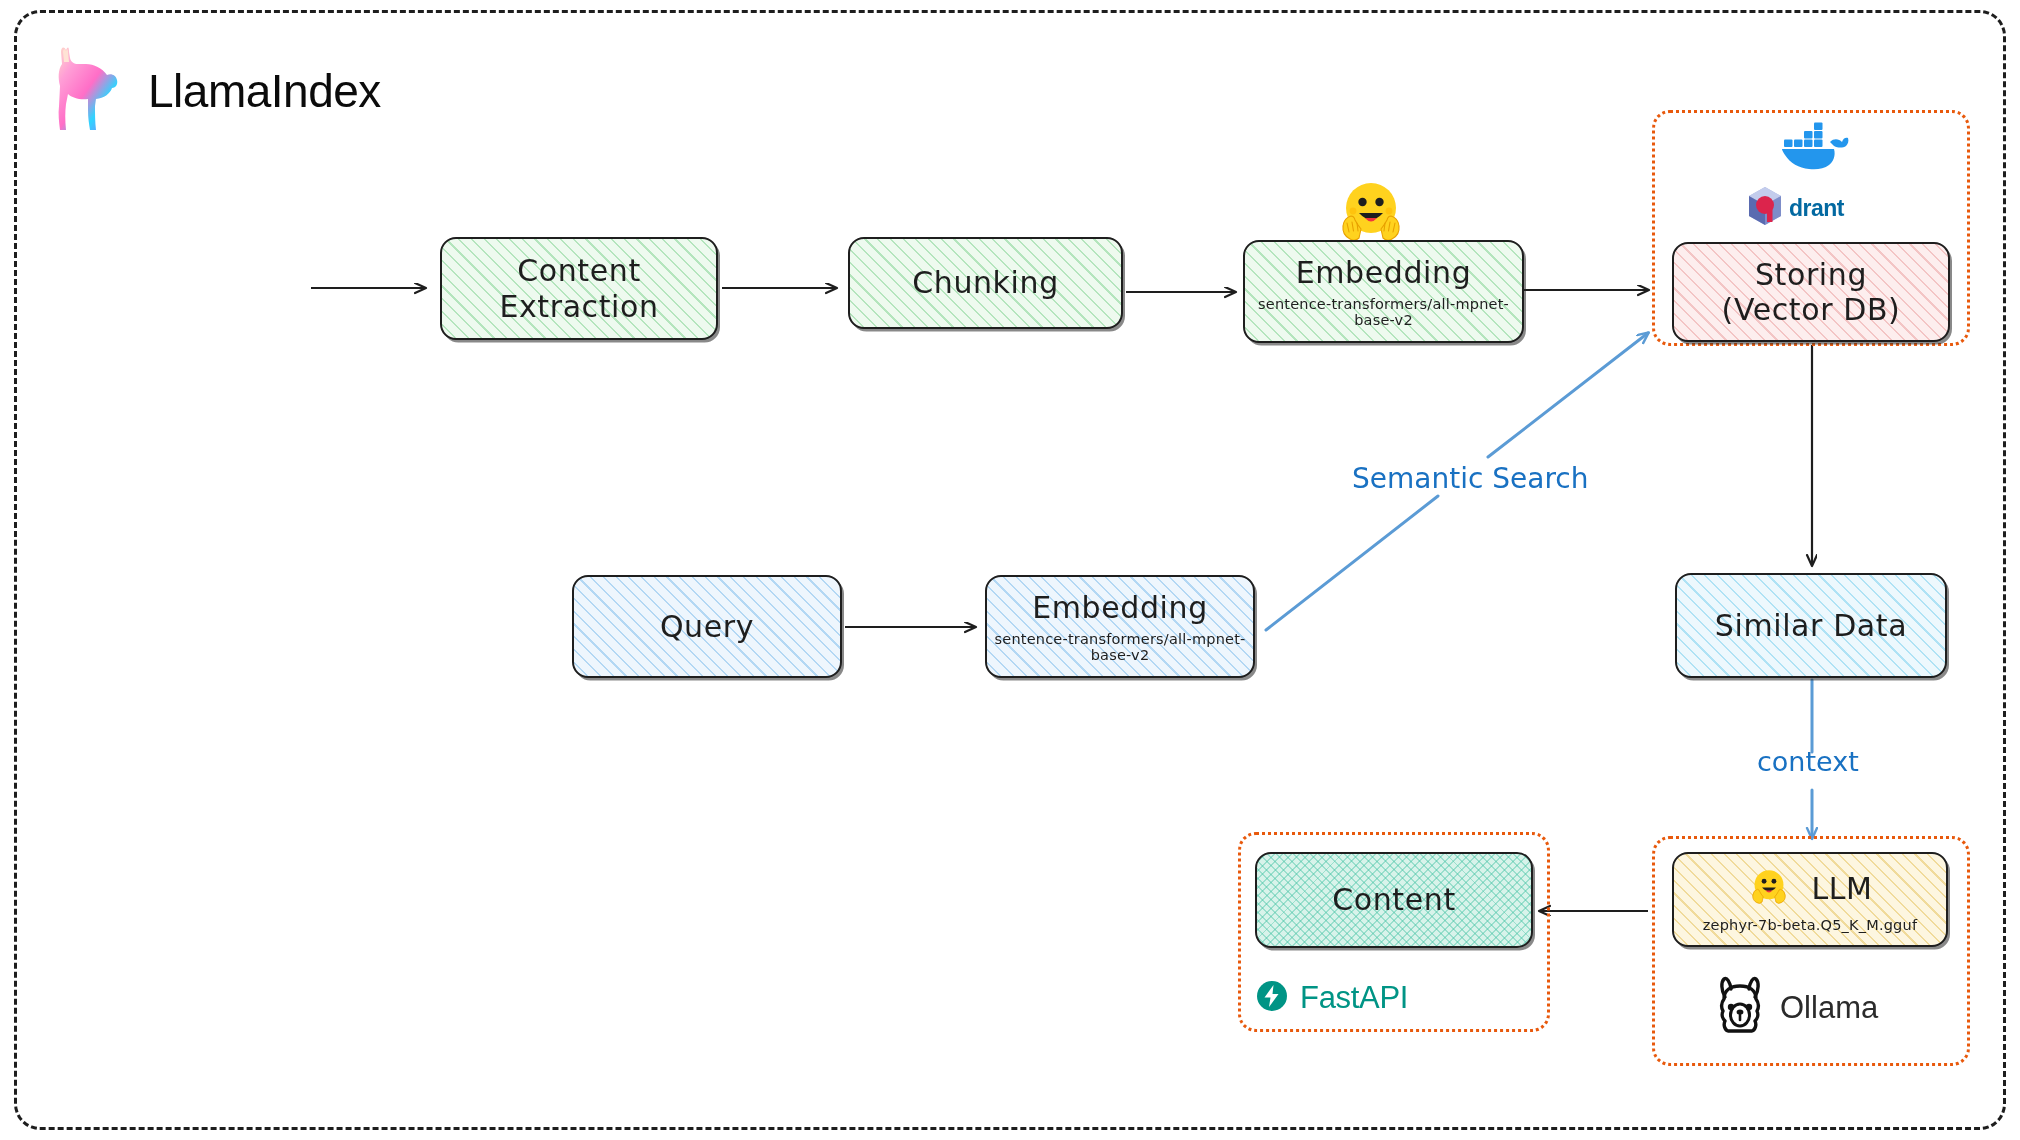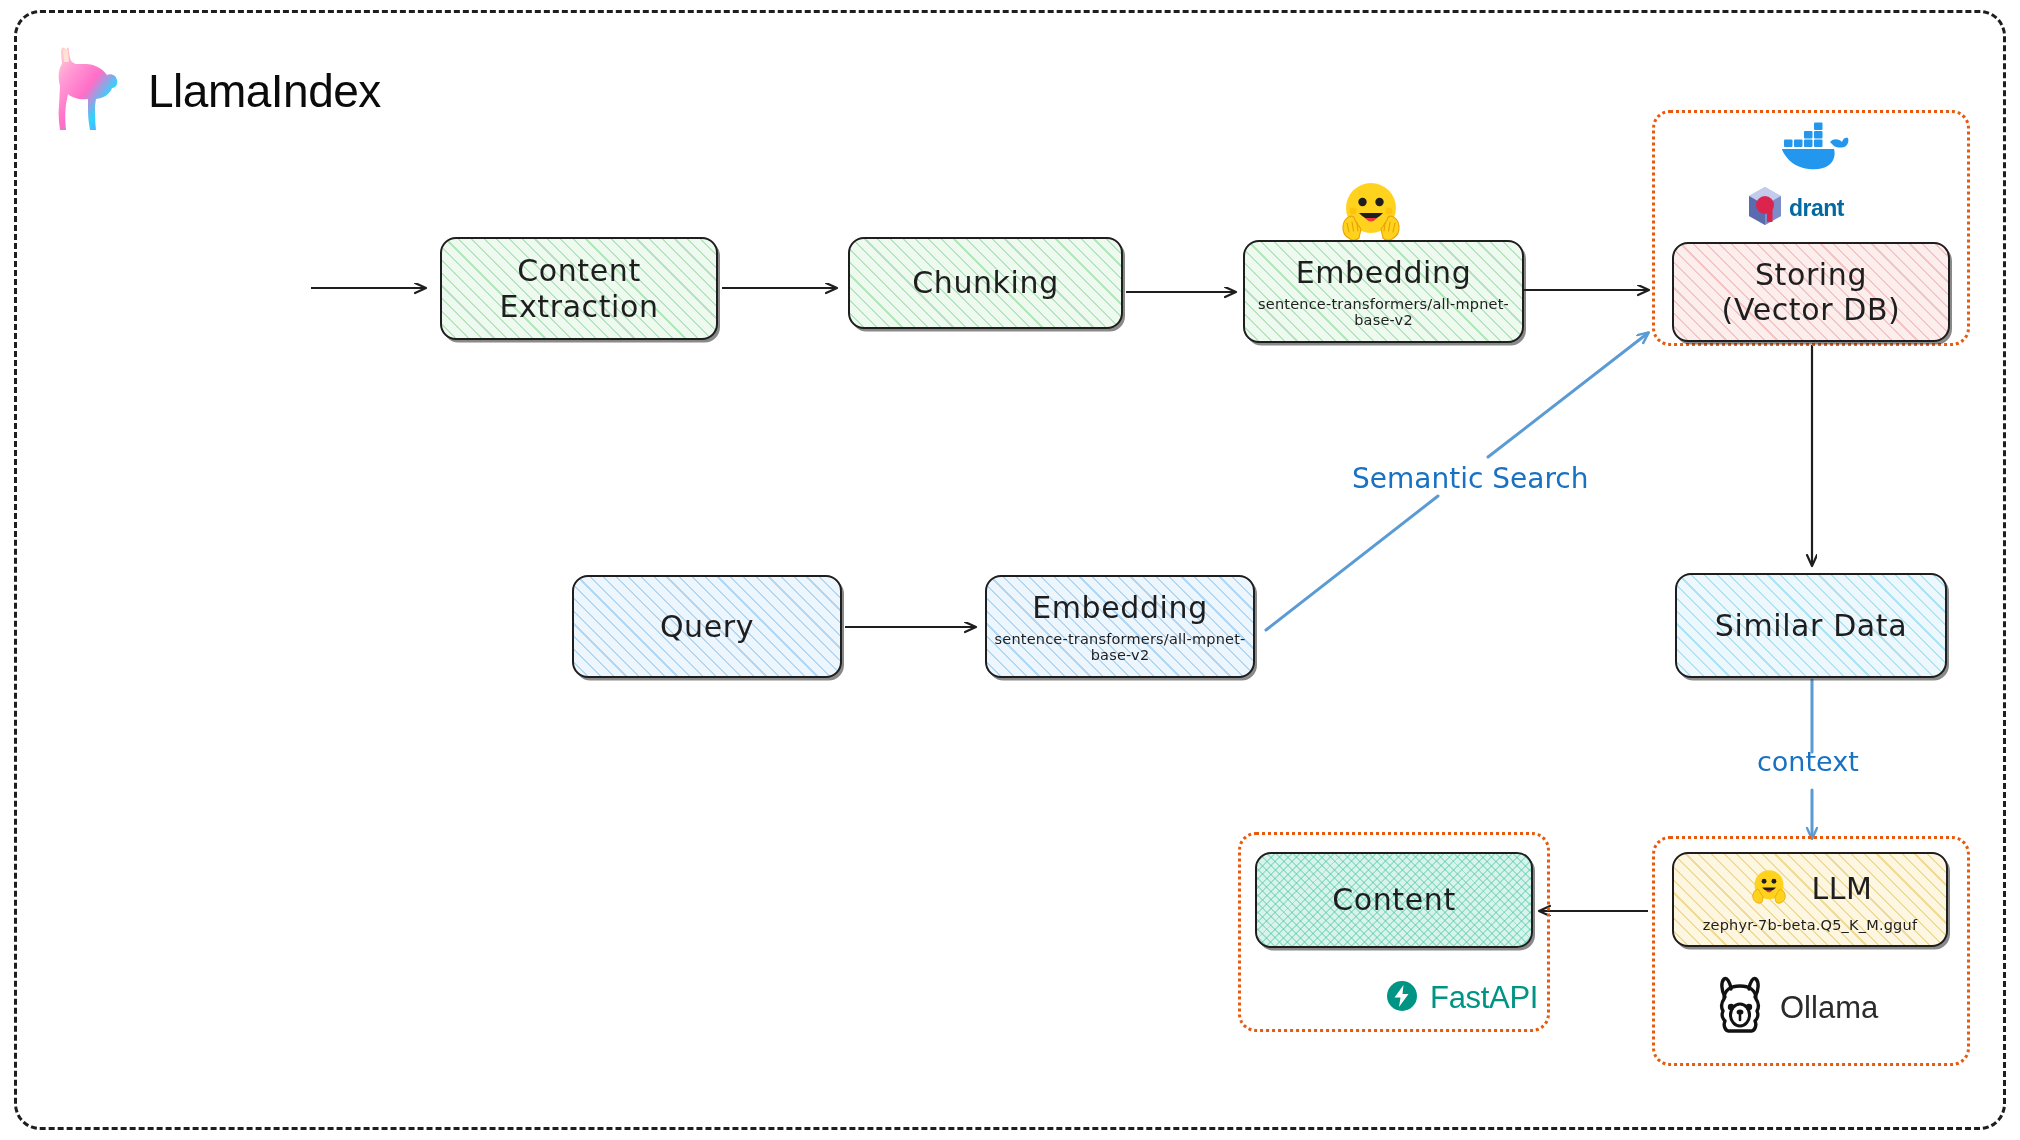--- a/index.html
+++ b/index.html
@@ -358,21 +358,21 @@
     </span>
     <span class="logo-text-ollama">Ollama</span>
   </div>
 
   <div class="group-box" style="left:1238px; top:832px; width:312px; height:200px;"></div>
 
   <div class="node fill-teal" style="left:1255px; top:852px; width:278px; height:96px;">
     <div class="title">Content</div>
   </div>
 
-  <div class="logo-row" style="left:1386px; top:980px;text-align:center;">
+  <div class="logo-row" style="left:1256px; top:980px;text-align:center;">
     <span>
       <svg width="32" height="32" viewBox="0 0 32 32">
         <circle cx="16" cy="16" r="15" fill="#009485"></circle>
         <path d="M17.5 5 L8.5 17.5 L14.5 17.5 L13 27 L22.5 14 L16.5 14 Z" fill="#ffffff"></path>
       </svg>
     </span>
     <span class="logo-text-fastapi">FastAPI</span>
   </div>
 
 </div>

